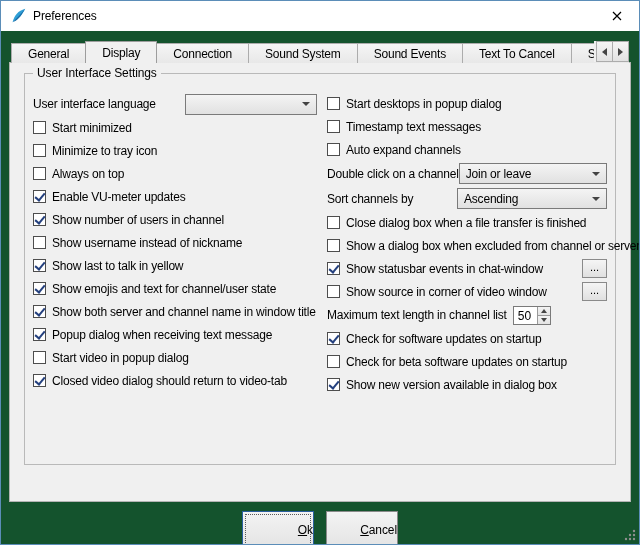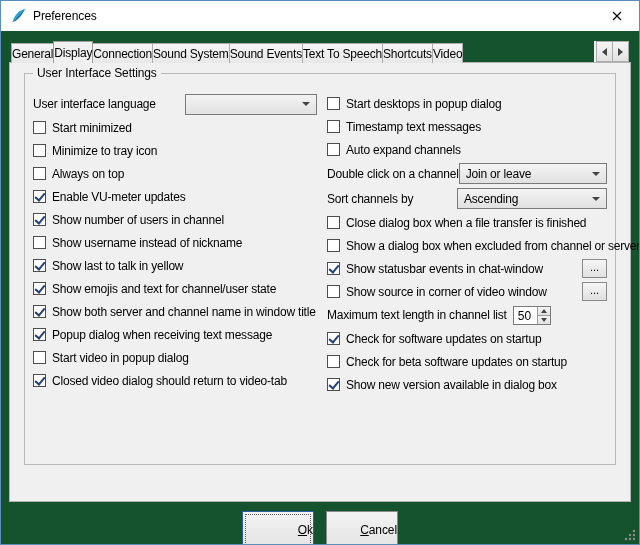--- a/index.html
+++ b/index.html
@@ -22,21 +22,21 @@
     margin-left:auto; width:45px; height:30px;
     display:flex; align-items:center; justify-content:center;
   }
 
   
   .tabbar {
     position:absolute; top:39px; left:10px; right:10px; height:23px;
     display:flex; align-items:flex-end; overflow:hidden; z-index:2;
   }
   .tab {
-    height:20px; padding:0 0; white-space:nowrap;
+    height:20px; padding:0 16px; white-space:nowrap;
     background:linear-gradient(#f5f5f5,#e8e8e8);
     border:1px solid #acacac; border-bottom:none;
     display:flex; align-items:center; letter-spacing:-0.2px; flex:none;
   }
   .tab + .tab { margin-left:-1px; }
   .tab.selected {
     height:23px; background:#f0f0f0; position:relative; z-index:3;
     margin-bottom:-1px; border-color:#9d9d9d;
   }
   .tab-scroll { position:absolute; right:0; bottom:1px; display:flex; z-index:5; background:#f0f0f0; padding-left:2px; }
@@ -171,21 +171,21 @@
       <div class="tab">
         <span>Connection</span>
       </div>
       <div class="tab">
         <span>Sound System</span>
       </div>
       <div class="tab">
         <span>Sound Events</span>
       </div>
       <div class="tab">
-        <span>Text To Speech</span>
+        <span>Text To Cancel</span>
       </div>
       <div class="tab">
         <span>Shortcuts</span>
       </div>
       <div class="tab">
         <span>Video</span>
       </div>
     <div class="tab-scroll">
       <div class="tab-scroll-btn">
         <span class="arr-left"></span>

